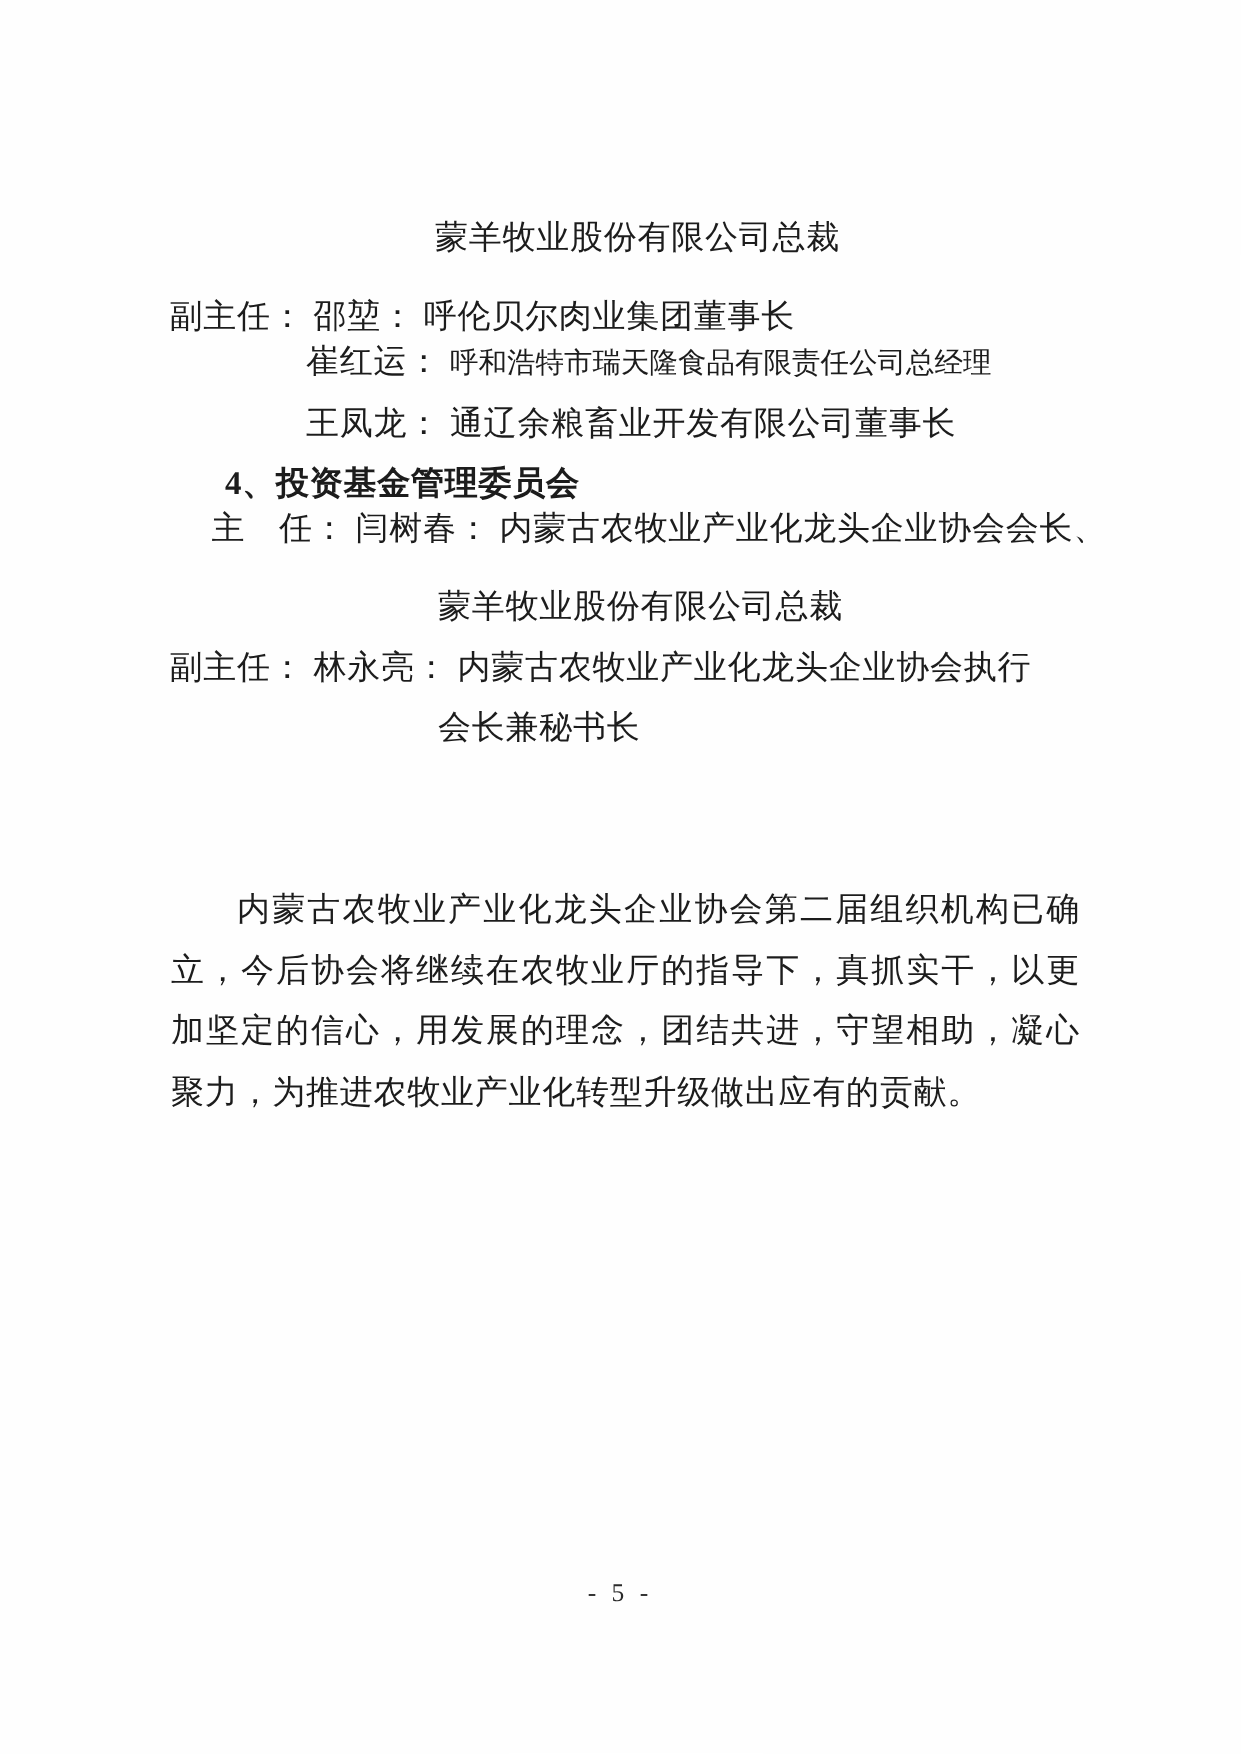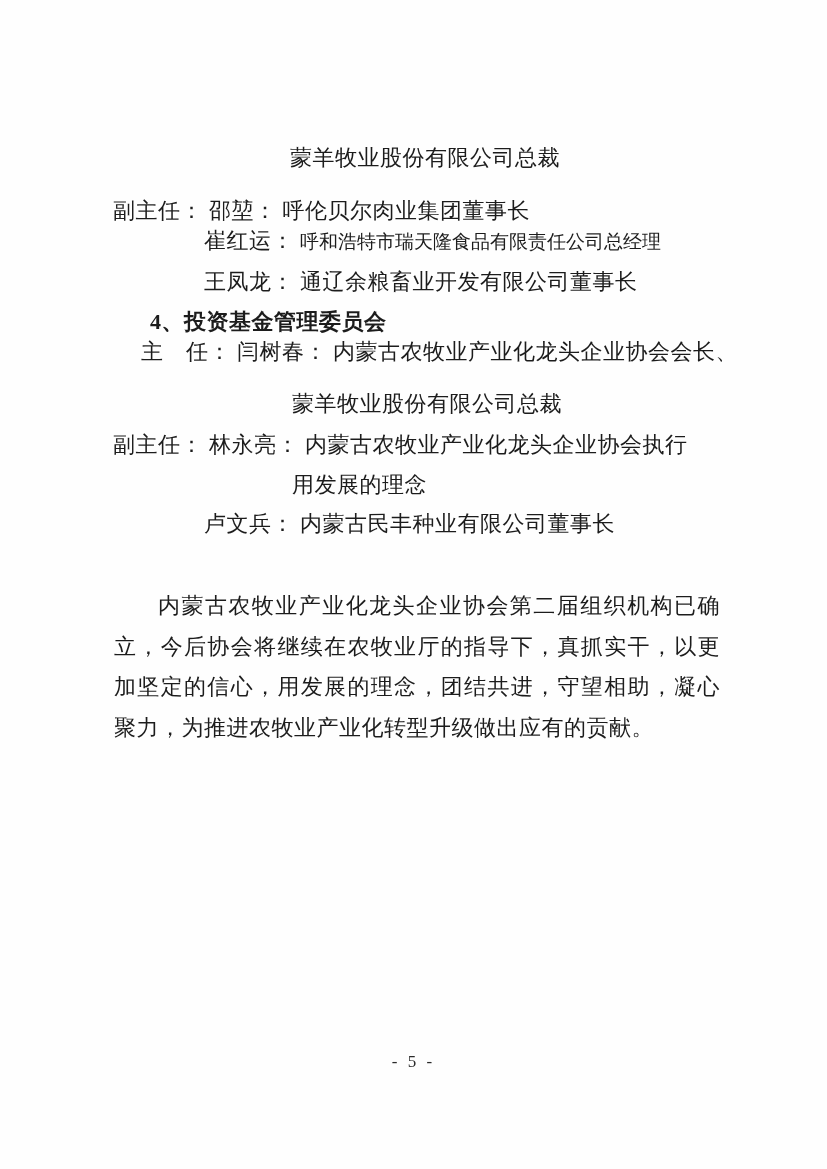--- a/index.html
+++ b/index.html
@@ -80,23 +80,20 @@
   <div class="line" style="top:338px; left:113px;margin-left:28px;">
     <span>主　任：</span><span class="gap"></span><span>闫树春：</span><span class="gap"></span><span>内蒙古农牧业产业化龙头企业协会会长、</span>
   </div>
 
   <div class="line" style="top:390px; left:292px;">蒙羊牧业股份有限公司总裁</div>
 
   <div class="line" style="top:431px; left:113px;text-align:center;">
     <span>副主任：</span><span class="gap"></span><span>林永亮：</span><span class="gap"></span><span>内蒙古农牧业产业化龙头企业协会执行</span>
   </div>
 
-  <div class="line" style="top:471px; left:292px;">用发展的理念</div>
+  <div class="line" style="top:471px; left:292px;">会长兼秘书长</div>
 
-  <div class="line" style="top:510px; left:204px;">
-    <span>卢文兵：</span><span class="gap"></span><span>内蒙古民丰种业有限公司董事长</span>
-  </div>
 
   <p class="para">内蒙古农牧业产业化龙头企业协会第二届组织机构已确立，今后协会将继续在农牧业厅的指导下，真抓实干，以更加坚定的信心，用发展的理念，团结共进，守望相助，凝心聚力，为推进农牧业产业化转型升级做出应有的贡献。</p>
 
   <div class="pagenum">- 5 -</div>
 
 </div>
 
 </body></html>

